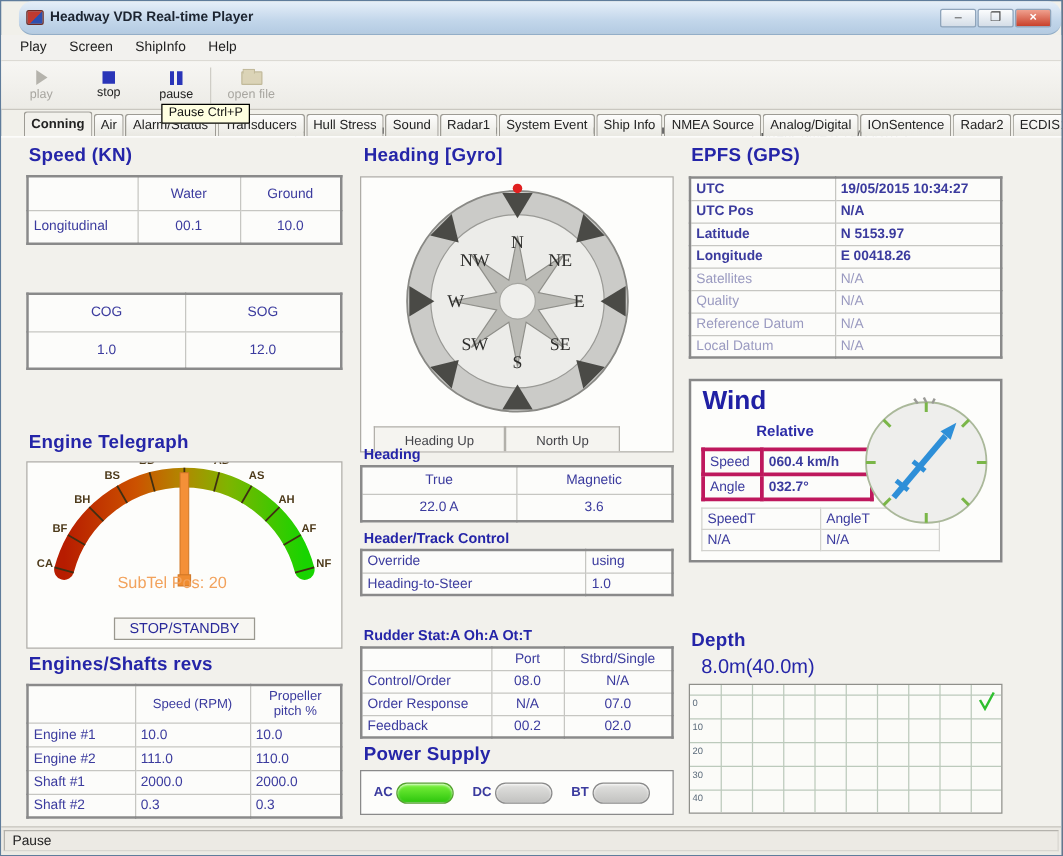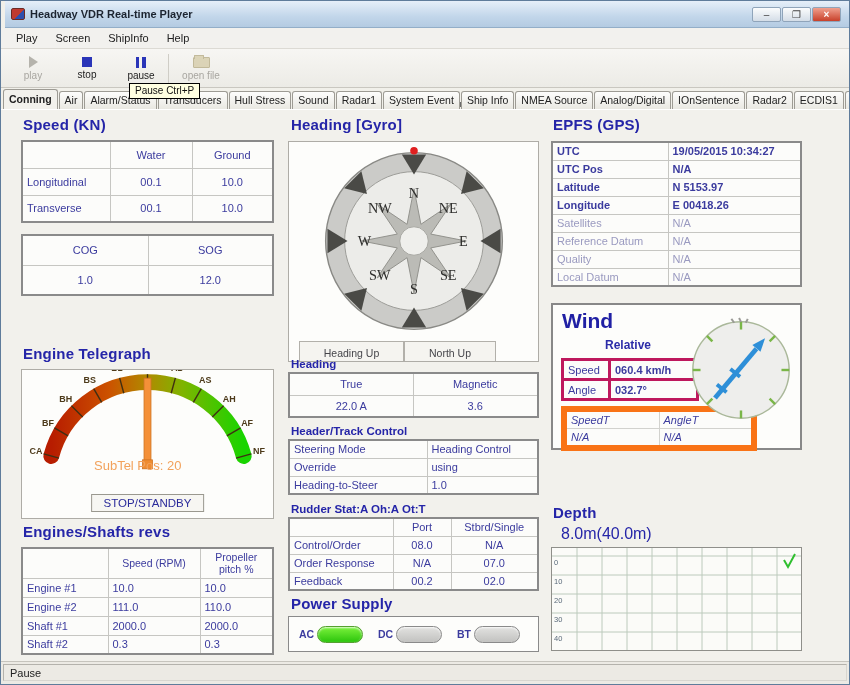--- a/index.html
+++ b/index.html
@@ -1,20 +1,20 @@
 <!DOCTYPE html>
 <html><head>
 <meta charset="utf-8">
 <style>
   * { margin:0; padding:0; box-sizing:border-box; }
   html,body { width:850px; height:685px; font-family:"Liberation Sans", sans-serif; background:#9aa8b8; overflow:hidden; }
   .window { position:absolute; inset:0; background:#f1f0ea; border:1px solid #5f7c9b; outline:1px solid #30465c; }
 
   
-  .titlebar { position:absolute; left:4px; top:0; right:0; height:27px; background:linear-gradient(#e6eff9,#c2d6ea 60%,#b4cbe2); border-bottom:1px solid #93aec8; display:flex; align-items:center; padding:0 6px; }
+  .titlebar { position:absolute; left:14px; top:0; right:0; height:27px; background:linear-gradient(#e6eff9,#c2d6ea 60%,#b4cbe2); border-bottom:1px solid #93aec8; display:flex; align-items:center; padding:0 6px;border-radius:11px; }
   .app-icon { width:14px; height:12px; background:linear-gradient(135deg,#c03a30 55%,#2e4fae 55%); border:1px solid #6b2a24; border-radius:2px; margin-right:5px; }
   .title-text { font-size:11px; font-weight:bold; color:#1c2430; }
   .winbtns { margin-left:auto; display:flex; gap:1px; padding-right:2px; }
   .wb { width:29px; height:15px; font-size:10px; line-height:13px; text-align:center; color:#444; background:linear-gradient(#fbfcfd,#d4dde7); border:1px solid #8fa4ba; border-radius:2px; cursor:default; }
   .wb.close { background:linear-gradient(#f0a08e,#c8402a); color:#fff; font-weight:bold; }
 
   
   .menubar { position:absolute; left:0; top:27px; right:0; height:21px; background:#f2f1ee; border-bottom:1px solid #dcdad4; display:flex; align-items:center; padding-left:6px; }
   .menu-item { font-size:11px; color:#222; padding:2px 9px; }
 
@@ -32,21 +32,21 @@
   .slider { position:absolute; left:235px; top:53px; width:325px; height:29px; }
   .ticks { height:5px; background-image:repeating-linear-gradient(to right,#6a6a6a 0,#6a6a6a 1px,transparent 1px,transparent 7px); }
   .slider-line { margin:4px 0 5px 0; height:2px; background:linear-gradient(#9b9b9b,#d8d8d8); position:relative; }
   .slider-handle { position:absolute; left:0; top:-6px; width:8px; height:14px; background:linear-gradient(#f4f4f2,#cfcec9); border:1px solid #7d7d7a; border-radius:2px; }
   .current-time { position:absolute; left:600px; top:54px; font-size:10.5px; color:#333; line-height:13px; }
 
   
   .tooltip { position:absolute; left:128px; top:82px; background:#ffffe1; border:1px solid #000; font-size:10px; color:#111; padding:1px 5px 2px; z-index:50; white-space:nowrap; }
 
   
-  .tabbar { position:absolute; left:2px; top:88px; right:0; height:20px; display:flex; align-items:flex-end; overflow:hidden; white-space:nowrap; }
+  .tabbar { position:absolute; left:18px; top:88px; right:0; height:20px; display:flex; align-items:flex-end; overflow:hidden; white-space:nowrap; }
   .tab { font-size:10.5px; color:#222; background:linear-gradient(#fdfdfc,#e9e8e2); border:1px solid #9d9b94; border-bottom:none; border-radius:3px 3px 0 0; padding:2px 5px 3px; margin-right:1px; height:18px; }
   .tab.active { font-weight:bold; background:#f2f1ec; height:20px; padding-top:3px; }
 
   
   .content { position:absolute; left:0; top:108px; right:0; bottom:23px; background:#f2f1ec; border-top:1px solid #fff; }
   .ptitle { position:absolute; font-size:15px; font-weight:bold; color:#2525a8; letter-spacing:.2px; }
   .stitle { position:absolute; font-size:11.5px; font-weight:bold; color:#2525a8; }
   table { border-collapse:collapse; background:#fcfcfa; }
   .dtable { position:absolute; border:2px solid #8a8a8a; }
   .dtable td, .dtable th { border:1px solid #c6c6c2; font-size:11px; font-weight:normal; color:#3b3b9e; padding:2px 4px; }
@@ -86,21 +86,21 @@
   .epfs-table { left:550px; top:31px; width:251px; }
   .epfs-table td { height:18px; }
   .epfs-table tr.strong td { font-weight:bold; }
   .epfs-table tr.faint td { color:#9a9ac0; }
   .wind-box { position:absolute; left:550px; top:193px; width:251px; height:147px; background:#fdfdfb; border:2px solid #888; }
   .wind-title { position:absolute; left:9px; top:4px; font-size:21px; font-weight:bold; color:#2020a4; }
   .wind-mode { position:absolute; left:52px; top:33px; font-size:12px; font-weight:bold; color:#2c2ca8; }
   .wind-table { position:absolute; left:8px; top:53px; border:1px solid #c2c2be; border-collapse:collapse; }
   .wind-table td { border:3px solid #be185d; font-size:11px; color:#3b3b9e; padding:2px 4px; height:20px; }
   .wind-table td.v { font-weight:bold; }
-  .windt-table { position:absolute; left:8px; top:101px; border:6px solid #f97316; border-collapse:collapse;font-style:italic; }
+  .windt-table { position:absolute; left:8px; top:101px; border:1px solid #f97316; border-collapse:collapse; }
   .windt-table td { border:1px solid #d2d2ce; font-size:11px; color:#3b3b9e; padding:2px 4px; height:17px; width:95px; }
   .wind-gauge { position:absolute; right:6px; top:12px; }
   .depth-value { position:absolute; left:560px; top:415px; font-size:16px; color:#2525a8; }
   .depth-grid { position:absolute; left:550px; top:437px; width:251px; height:104px; background:#fbfbf8; border:1px solid #8f8f8a; }
 
   
   .statusbar { position:absolute; left:0; bottom:0; right:0; height:23px; background:#eceae4; border-top:1px solid #c6c4bd; }
   .status-cell { position:absolute; left:2px; right:2px; top:2px; bottom:3px; border:1px solid #d8d6d0; border-top-color:#b4b2ac; border-left-color:#b4b2ac; font-size:11px; color:#222; padding:2px 6px; }
 </style>
 </head>
@@ -181,25 +181,20 @@
     <div class="ptitle" style="left:22px;top:6px">Speed (KN)</div>
     <table class="dtable speed-table">
       <tbody>
           <tr>
         <td style="width:88px" class="c"></td>
         <td style="width:82px" class="c">Water</td>
         <td class="c">Ground</td>
       </tr>
       <tr>
         <td class="l">Longitudinal</td>
-        <td class="c">00.1</td>
-        <td class="c">10.0</td>
-      </tr>
-      <tr>
-        <td class="l">Transverse</td>
         <td class="c">00.1</td>
         <td class="c">10.0</td>
       </tr>
     </tbody>
       </table>
 
     <table class="dtable cog-table">
       <tbody>
           <tr>
         <td style="width:126px" class="c">COG</td>
@@ -336,24 +331,20 @@
       <tr>
         <td class="c">22.0 A</td>
         <td class="c">3.6</td>
       </tr>
     </tbody>
       </table>
 
     <div class="stitle" style="left:290px;top:315px">Header/Track Control</div>
     <table class="dtable track-table">
       <tbody>
-          <tr>
-            <td style="width:138px" class="l">Steering Mode</td>
-            <td class="l">Heading Control</td>
-          </tr>
       <tr>
             <td class="l">Override</td>
             <td class="l">using</td>
           </tr>
       <tr>
             <td class="l">Heading-to-Steer</td>
             <td class="l">1.0</td>
           </tr>
     </tbody>
       </table>
@@ -417,25 +408,25 @@
           </tr>
       <tr class="strong">
             <td class="l">Longitude</td>
             <td class="l">E 00418.26</td>
           </tr>
       <tr class="faint">
             <td class="l">Satellites</td>
             <td class="l">N/A</td>
           </tr>
       <tr class="faint">
+            <td class="l">Quality</td>
+            <td class="l">N/A</td>
+          </tr>
+      <tr class="faint">
             <td class="l">Reference Datum</td>
-            <td class="l">N/A</td>
-          </tr>
-      <tr class="faint">
-            <td class="l">Quality</td>
             <td class="l">N/A</td>
           </tr>
       <tr class="faint">
             <td class="l">Local Datum</td>
             <td class="l">N/A</td>
           </tr>
     </tbody>
       </table>
 
     <div class="wind-box">

